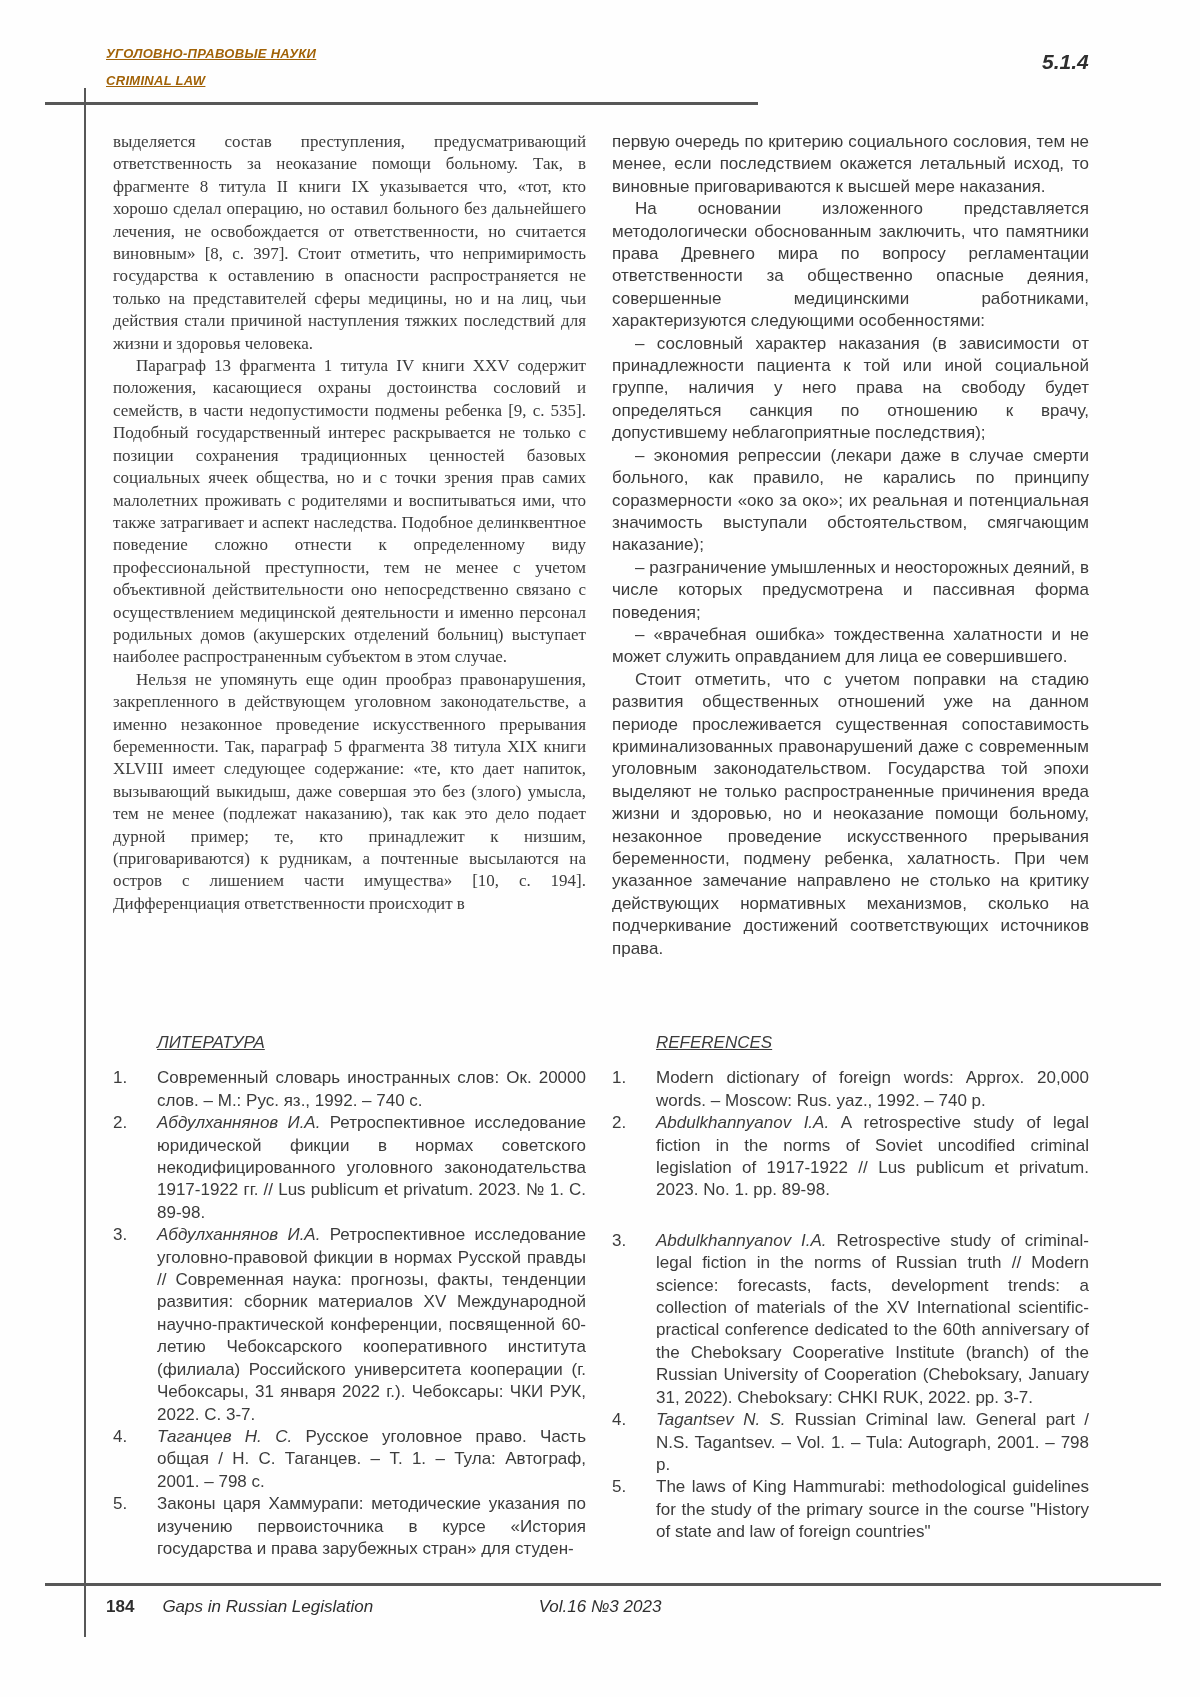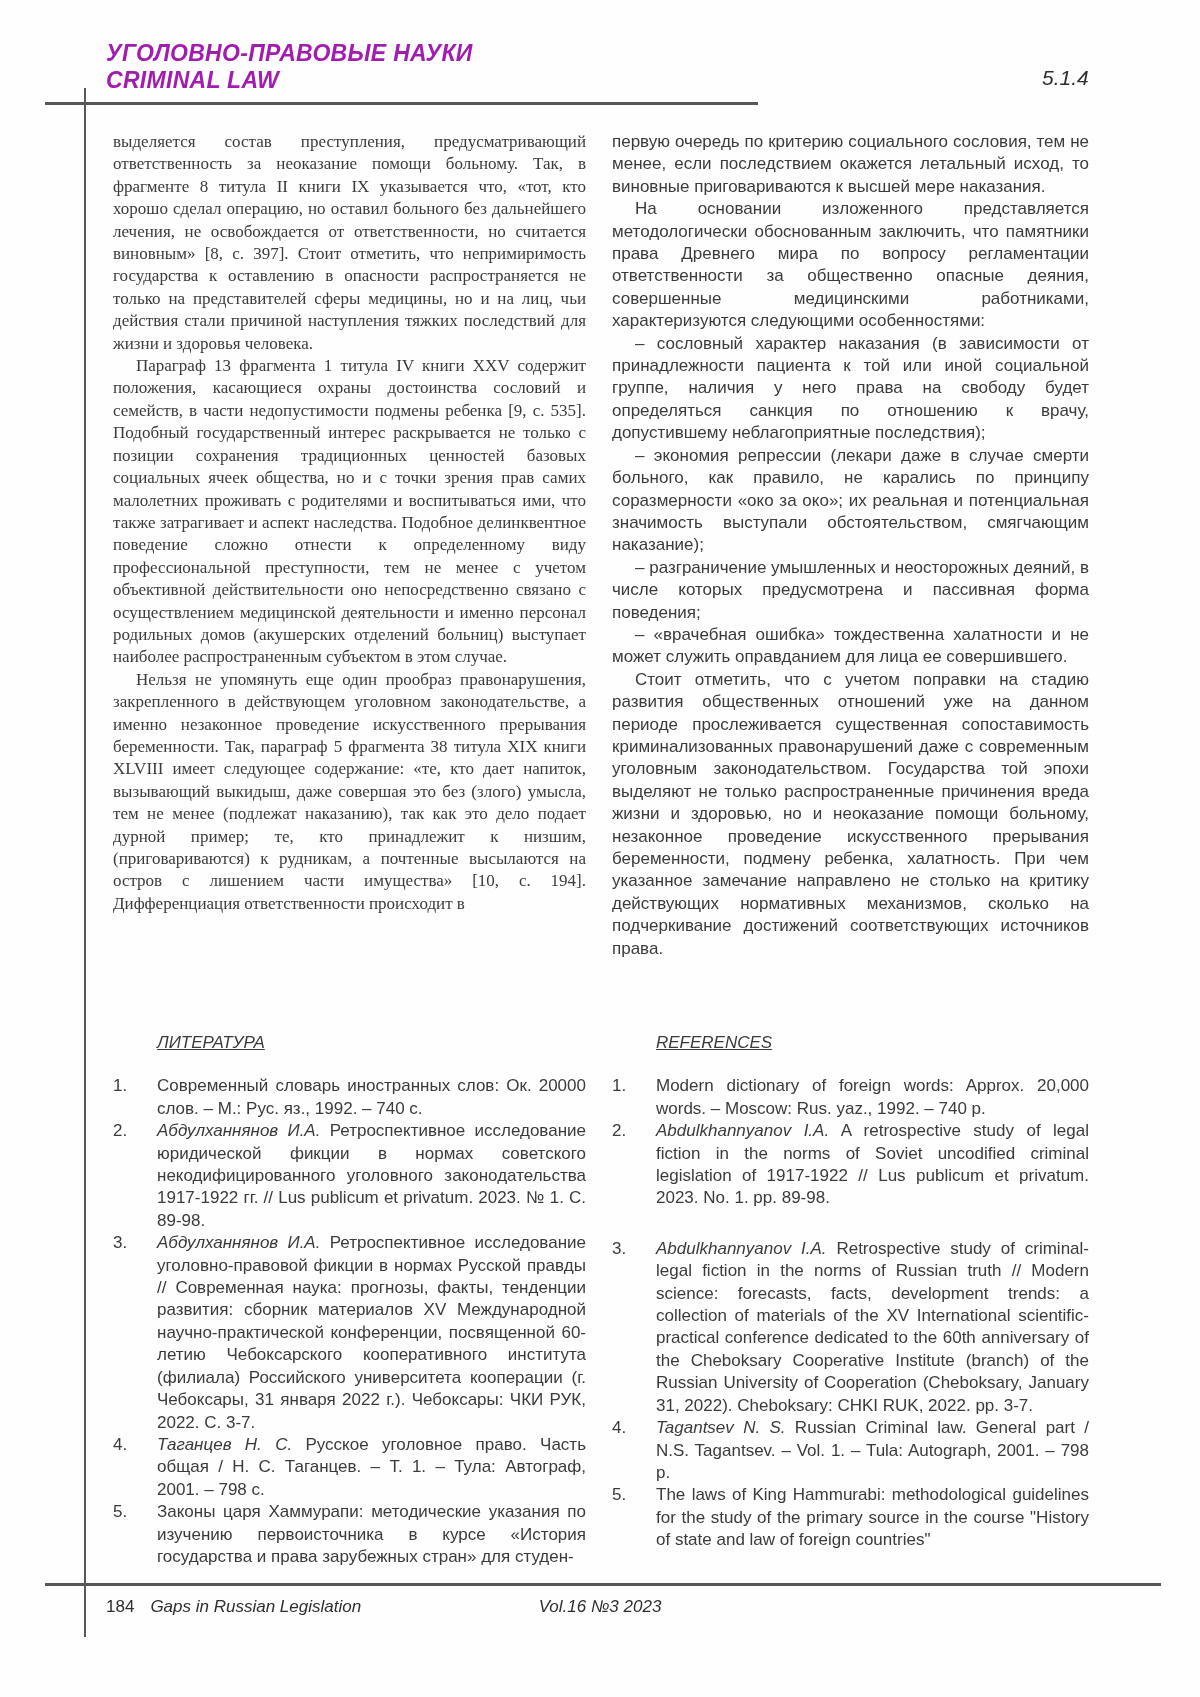--- a/index.html
+++ b/index.html
@@ -10,49 +10,49 @@
   }
   
   .rule-v { position:absolute; left:84px; top:88px; width:2px; height:1549px; background:#575757; }
   .rule-h { position:absolute; background:#575757; height:3px; }
   .rule-top { left:45px; top:102px; width:713px; }
   .rule-bottom { left:45px; top:1583px; width:1116px; }
 
   
   .kicker {
     position:absolute; left:106px; top:40px;
-    font-weight:bold; font-style:italic; font-size:23px; line-height:27px;
-    color:#a21caf; letter-spacing:0.3px;
+    font-weight:bold; font-style:italic; font-size:13px; line-height:27px;
+    color:#a16207; letter-spacing:0.3px;text-decoration:underline;
   }
   .code {
     position:absolute; left:1042px; top:50px;
-    font-weight:normal; font-style:italic; font-size:21px; color:#2e2e2e;margin-top:16px;
+    font-weight:bold; font-style:italic; font-size:21px; color:#2e2e2e;
   }
 
   
   .body-col { position:absolute; top:131px; font-size:17px; line-height:22.4px; }
   .body-left  { left:113px; width:473px;font-family:Liberation Serif, serif; }
   .body-right { left:612px; width:477px; }
   .body-col p { text-align:justify; }
   .p-indent { text-indent:23px; }
 
   
   .lit { position:absolute; top:1032px; font-size:17px; line-height:22.4px; height:550px; overflow:hidden; }
   .lit-left  { left:113px; width:473px; }
   .lit-right { left:612px; width:477px; }
-  .lit-heading { margin-left:44px; font-style:italic; text-decoration:underline; margin-bottom:21px; }
+  .lit-heading { margin-left:44px; font-style:italic; text-decoration:underline; margin-bottom:13px; }
   .ref-item { display:flex; }
   .ref-item .num  { flex:0 0 44px; }
   .ref-item .itxt { flex:1; text-align:justify; }
   .auth { font-style:italic; }
   .mt-gap { margin-top:28px; }
 
   
   .footer-left { position:absolute; left:106px; top:1597px; font-size:17px; font-style:italic; color:#2e2e2e; }
-  .footer-left .pagenum { font-style:normal; margin-right:16px; }
+  .footer-left .pagenum { font-style:normal; margin-right:28px;font-weight:bold; }
   .footer-center { position:absolute; left:0; top:1597px; width:1200px; text-align:center;
                    font-style:italic; font-size:17px; color:#2e2e2e; }
   .footer-right { position:absolute; right:40px; top:1597px; text-align:right;
                   font-style:italic; font-weight:bold; font-size:17px; line-height:30px; color:#2e2e2e; }
 </style>
 </head>
 <body>
 
 <div class="page">
 

